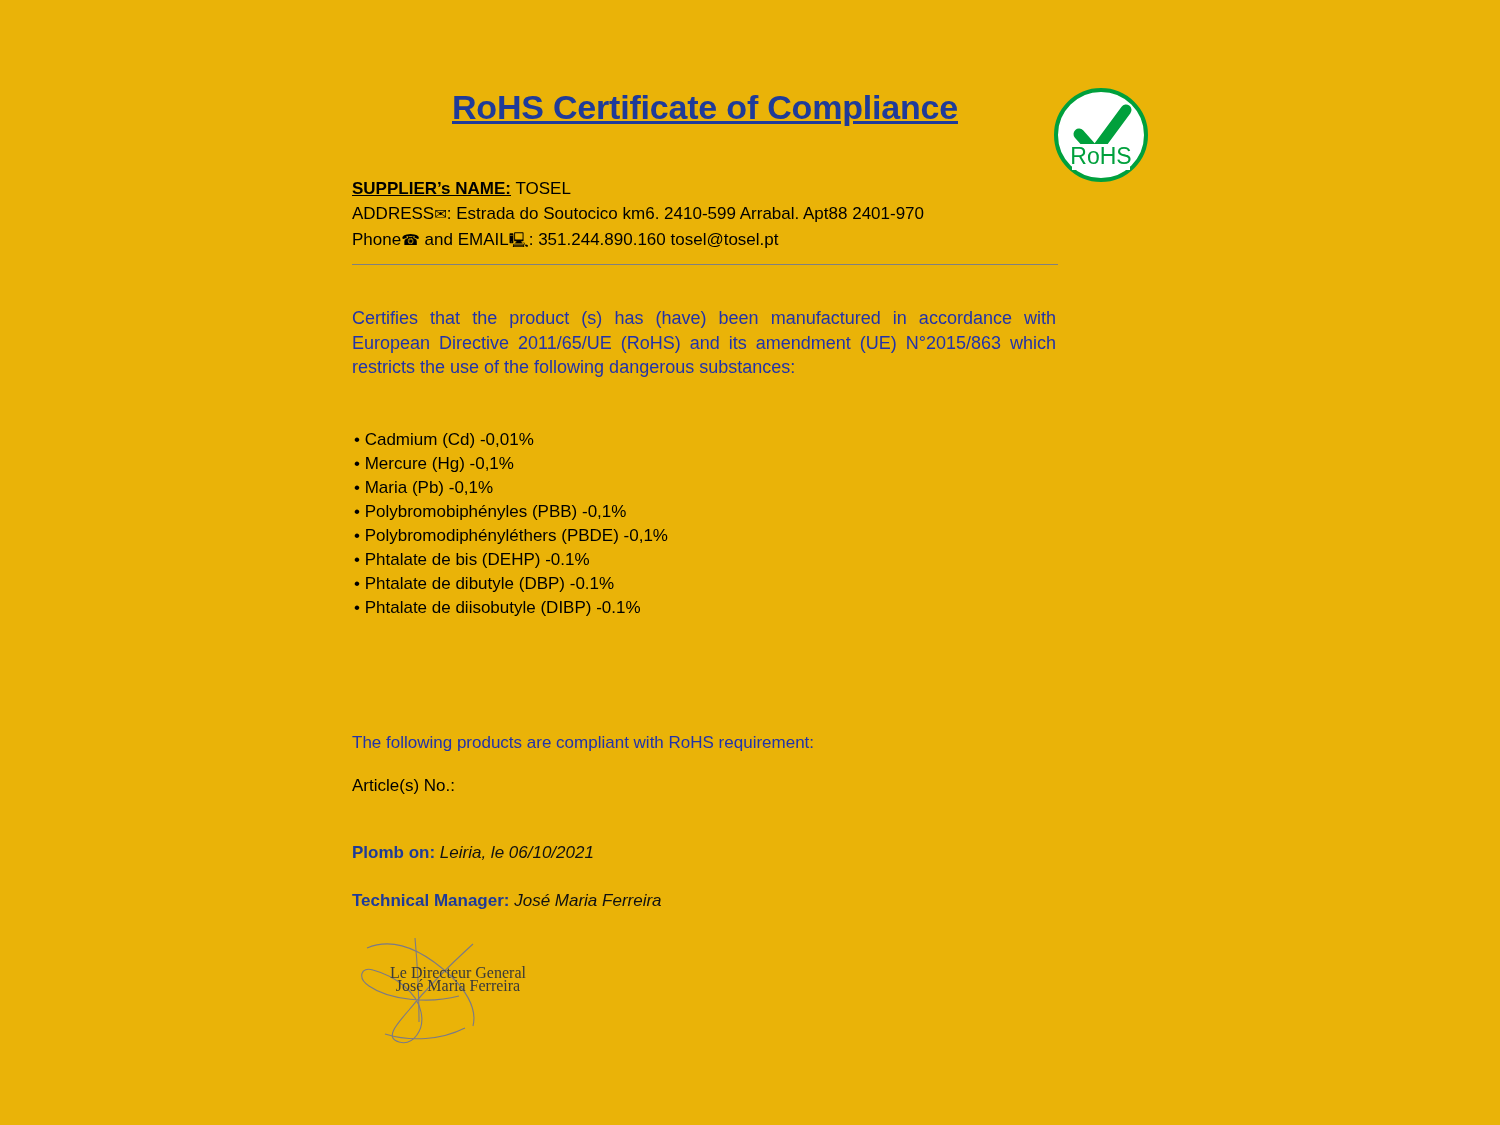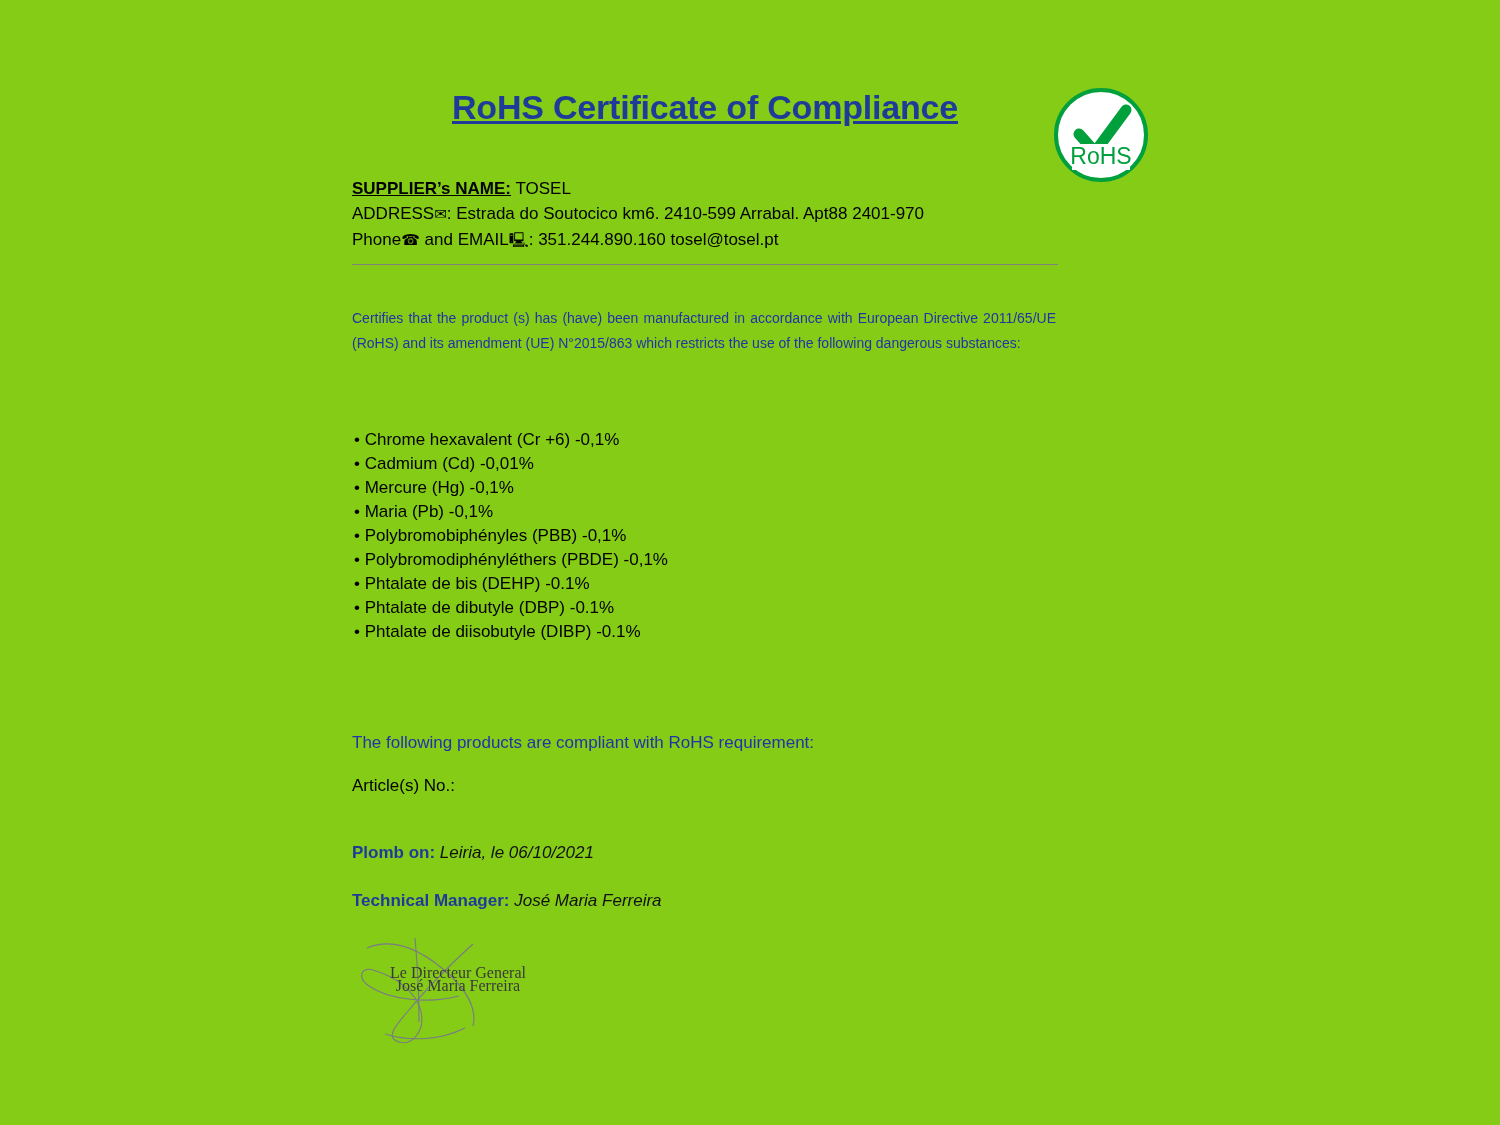--- a/index.html
+++ b/index.html
@@ -12,21 +12,21 @@
     height: 1125px;
     position: relative;
     font-family: "Liberation Sans", sans-serif;
     color: #000000;
     overflow: hidden;
   }
 
   .page {
     position: absolute;
     inset: 0;
-    background: #84cc16;
+    background: #eab308;
   }
 
   
   .title {
     position: absolute;
     left: 350px;
     top: 88px;
     width: 710px;
     text-align: center;
     font-size: 34px;
@@ -70,21 +70,21 @@
     height: 1px;
     background: #808080;
   }
 
   
   .certifies {
     position: absolute;
     left: 352px;
     top: 306px;
     width: 704px;
-    font-size: 14px;
+    font-size: 18px;
     line-height: 24.5px;
     color: #2233AA;
     text-align: justify;
   }
 
   
   .substances {
     position: absolute;
     left: 354px;
     top: 428px;
@@ -184,21 +184,20 @@
     <div class="row">
       <span>Phone</span><span class="glyph">☎</span><span> and EMAIL</span><span class="glyph">🖳</span><span>: 351.244.890.160 tosel@tosel.pt</span>
     </div>
   </div>
 
   <div class="hr-line"></div>
 
   <div class="certifies">Certifies that the product (s) has (have) been manufactured in accordance with European Directive 2011/65/UE (RoHS) and its amendment (UE) N°2015/863 which restricts the use of the following dangerous substances:</div>
 
   <div class="substances">
-    <div>• Chrome hexavalent (Cr +6) -0,1%</div>
     <div>• Cadmium (Cd) -0,01%</div>
     <div>• Mercure (Hg) -0,1%</div>
     <div>• Maria (Pb) -0,1%</div>
     <div>• Polybromobiphényles (PBB) -0,1%</div>
     <div>• Polybromodiphényléthers (PBDE) -0,1%</div>
     <div>• Phtalate de bis (DEHP) -0.1%</div>
     <div>• Phtalate de dibutyle (DBP) -0.1%</div>
     <div>• Phtalate de diisobutyle (DIBP) -0.1%</div>
   </div>
 

